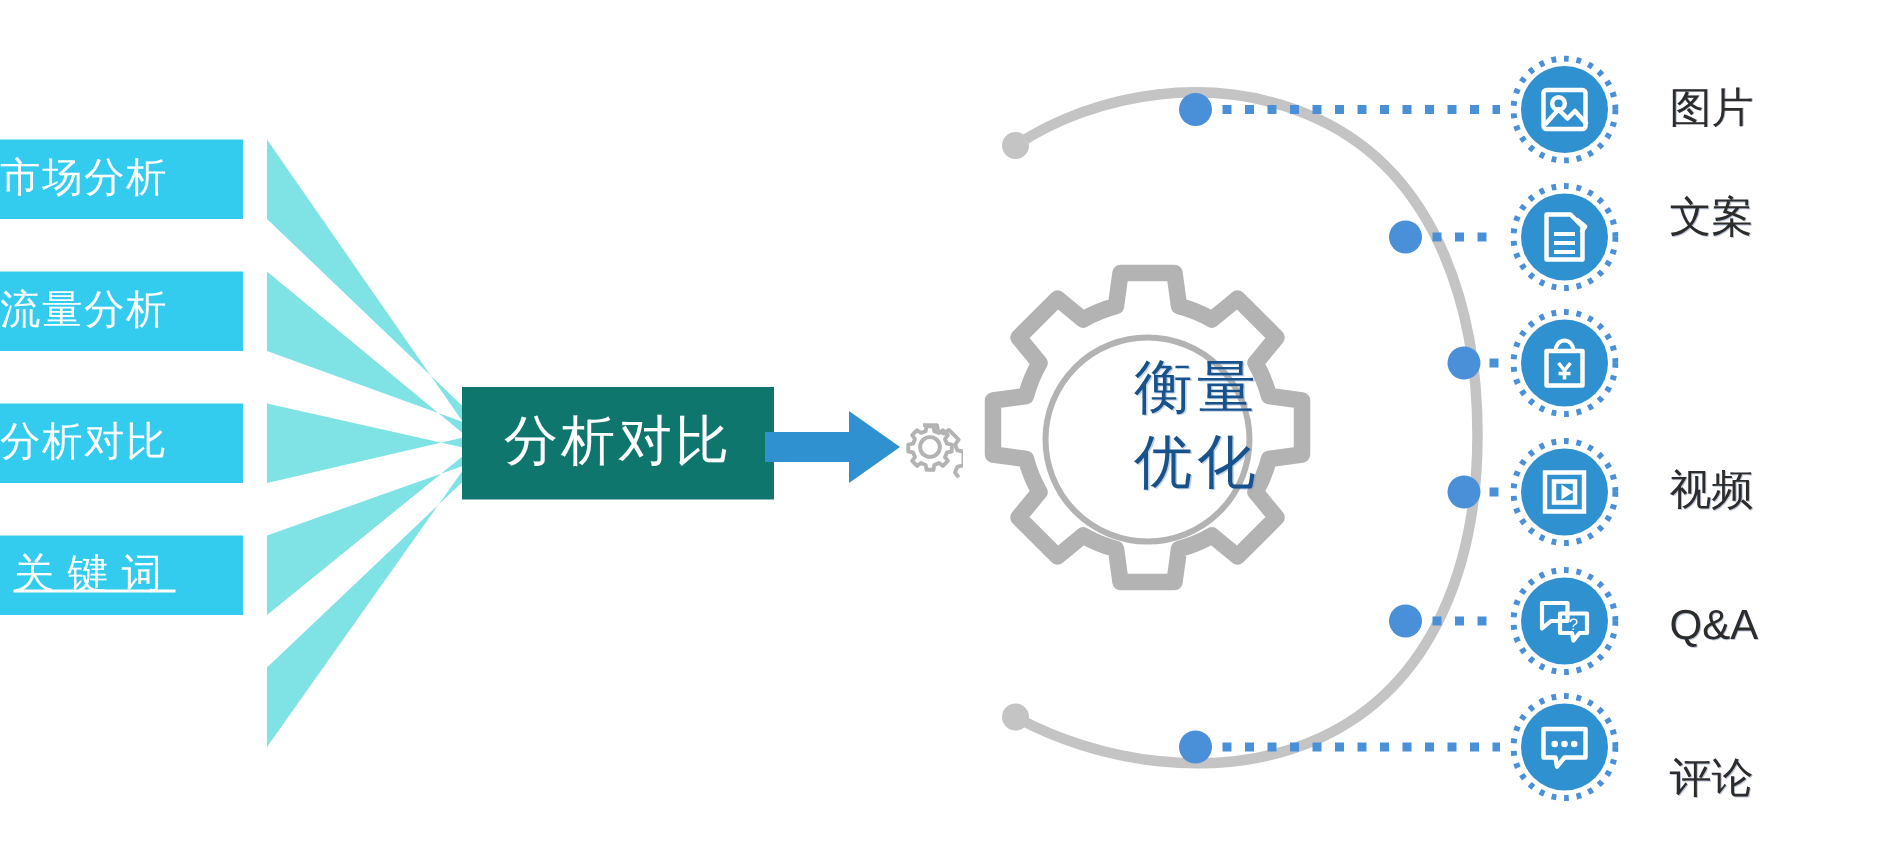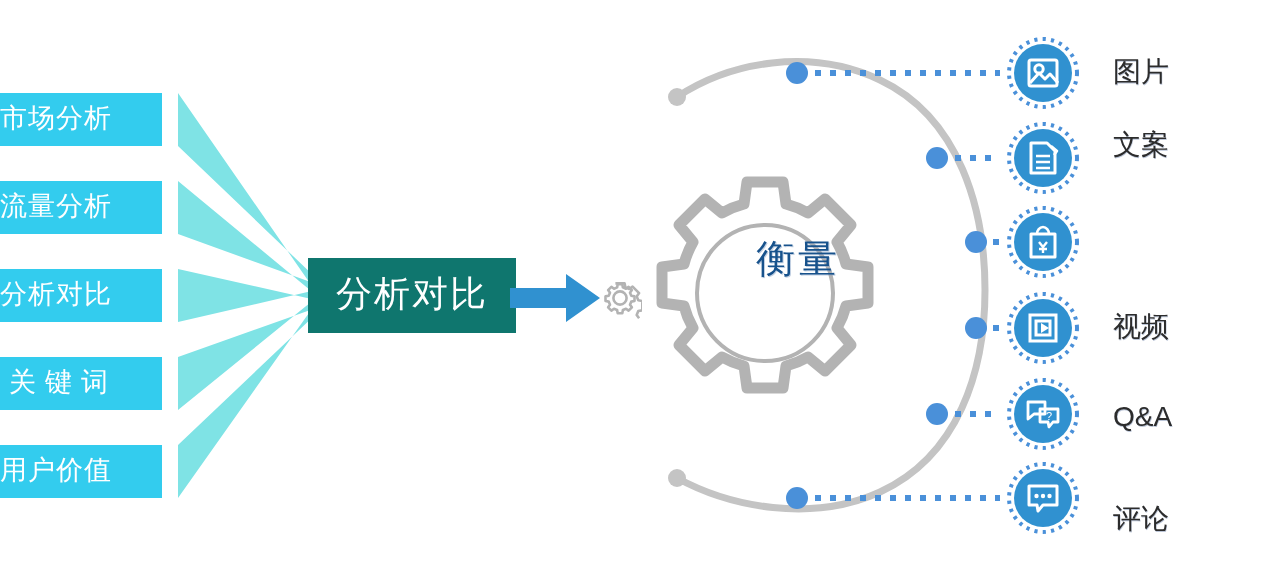--- a/index.html
+++ b/index.html
@@ -31,20 +31,21 @@
     font-size: 27px;
     letter-spacing: 1px;
     line-height: 1;
     z-index: 4;
     box-sizing: border-box;
     padding-bottom: 2px;
   }
   .chip.spaced {
     letter-spacing: 9px;
     padding-left: 9px;
+    text-decoration: underline;
   }
   
   #fan {
     position: absolute;
     left: 0;
     top: 0;
     width: 1266px;
     height: 567px;
     z-index: 2;
   }
@@ -144,23 +145,20 @@
     </div>
   <div class="chip" style="top:181px">
       <span>流量分析</span>
     </div>
   <div class="chip" style="top:269px">
       <span>分析对比</span>
     </div>
   <div class="chip spaced" style="top:357px">
       <span>关键词</span>
     </div>
-  <div class="chip" style="top:445px">
-      <span>用户价值</span>
-    </div>
 
   <div id="analyse-box">
     <span>分析对比</span>
   </div>
 
   <svg id="arrow-svg" width="92" height="52" viewBox="0 0 92 52" aria-hidden="true">
     <polygon fill="#3091d0" points="0,16 56,16 56,2 90,26 56,50 56,36 0,36"></polygon>
   </svg>
 
   <svg id="small-gear" width="44" height="44" viewBox="0 0 44 44" aria-hidden="true">
@@ -174,20 +172,21 @@
 
   <svg id="big-gear" width="234" height="234" viewBox="0 0 234 234" aria-hidden="true">
     <g transform="translate(117,117)">
       <path fill="none" stroke="#b3b3b3" stroke-width="11" stroke-linejoin="round" stroke-linecap="round" d="M -18,-111 h36 l3,22 a92,92 0 0 1 22,9 l17,-14 26,26 -14,17 a92,92 0 0 1 9,22 l22,3 v36 l-22,3 a92,92 0 0 1 -9,22 l14,17 -26,26 -17,-14 a92,92 0 0 1 -22,9 l-3,22 h-36 l-3,-22 a92,92 0 0 1 -22,-9 l-17,14 -26,-26 14,-17 a92,92 0 0 1 -9,-22 l-22,-3 v-36 l22,-3 a92,92 0 0 1 9,-22 l-14,-17 26,-26 17,14 a92,92 0 0 1 22,-9 z"></path>
       <circle r="68" fill="none" stroke="#b3b3b3" stroke-width="4"></circle>
     </g>
   </svg>
 
   <div id="gear-text">
     <div>衡量</div>
+    <div>优化</div>
   </div>
 
   <svg id="arc-svg" viewBox="0 0 1266 567" width="1266" height="567" aria-hidden="true">
 
     <path fill="none" stroke="#c4c4c4" stroke-width="7" stroke-linecap="round" d="M 677,97
              C 730,62 810,47 880,80
              C 960,118 985,210 985,290
              C 985,372 958,456 880,492
              C 812,523 730,507 677,478"></path>
 

